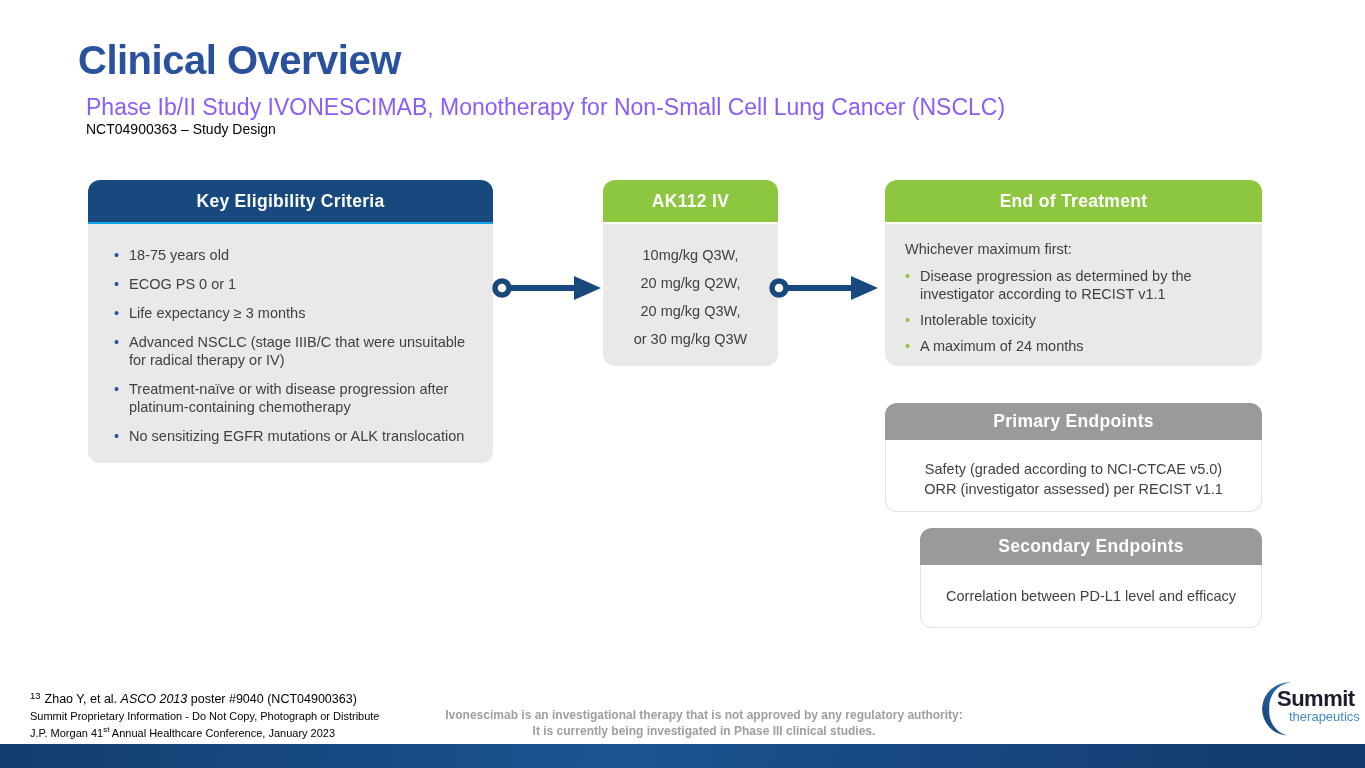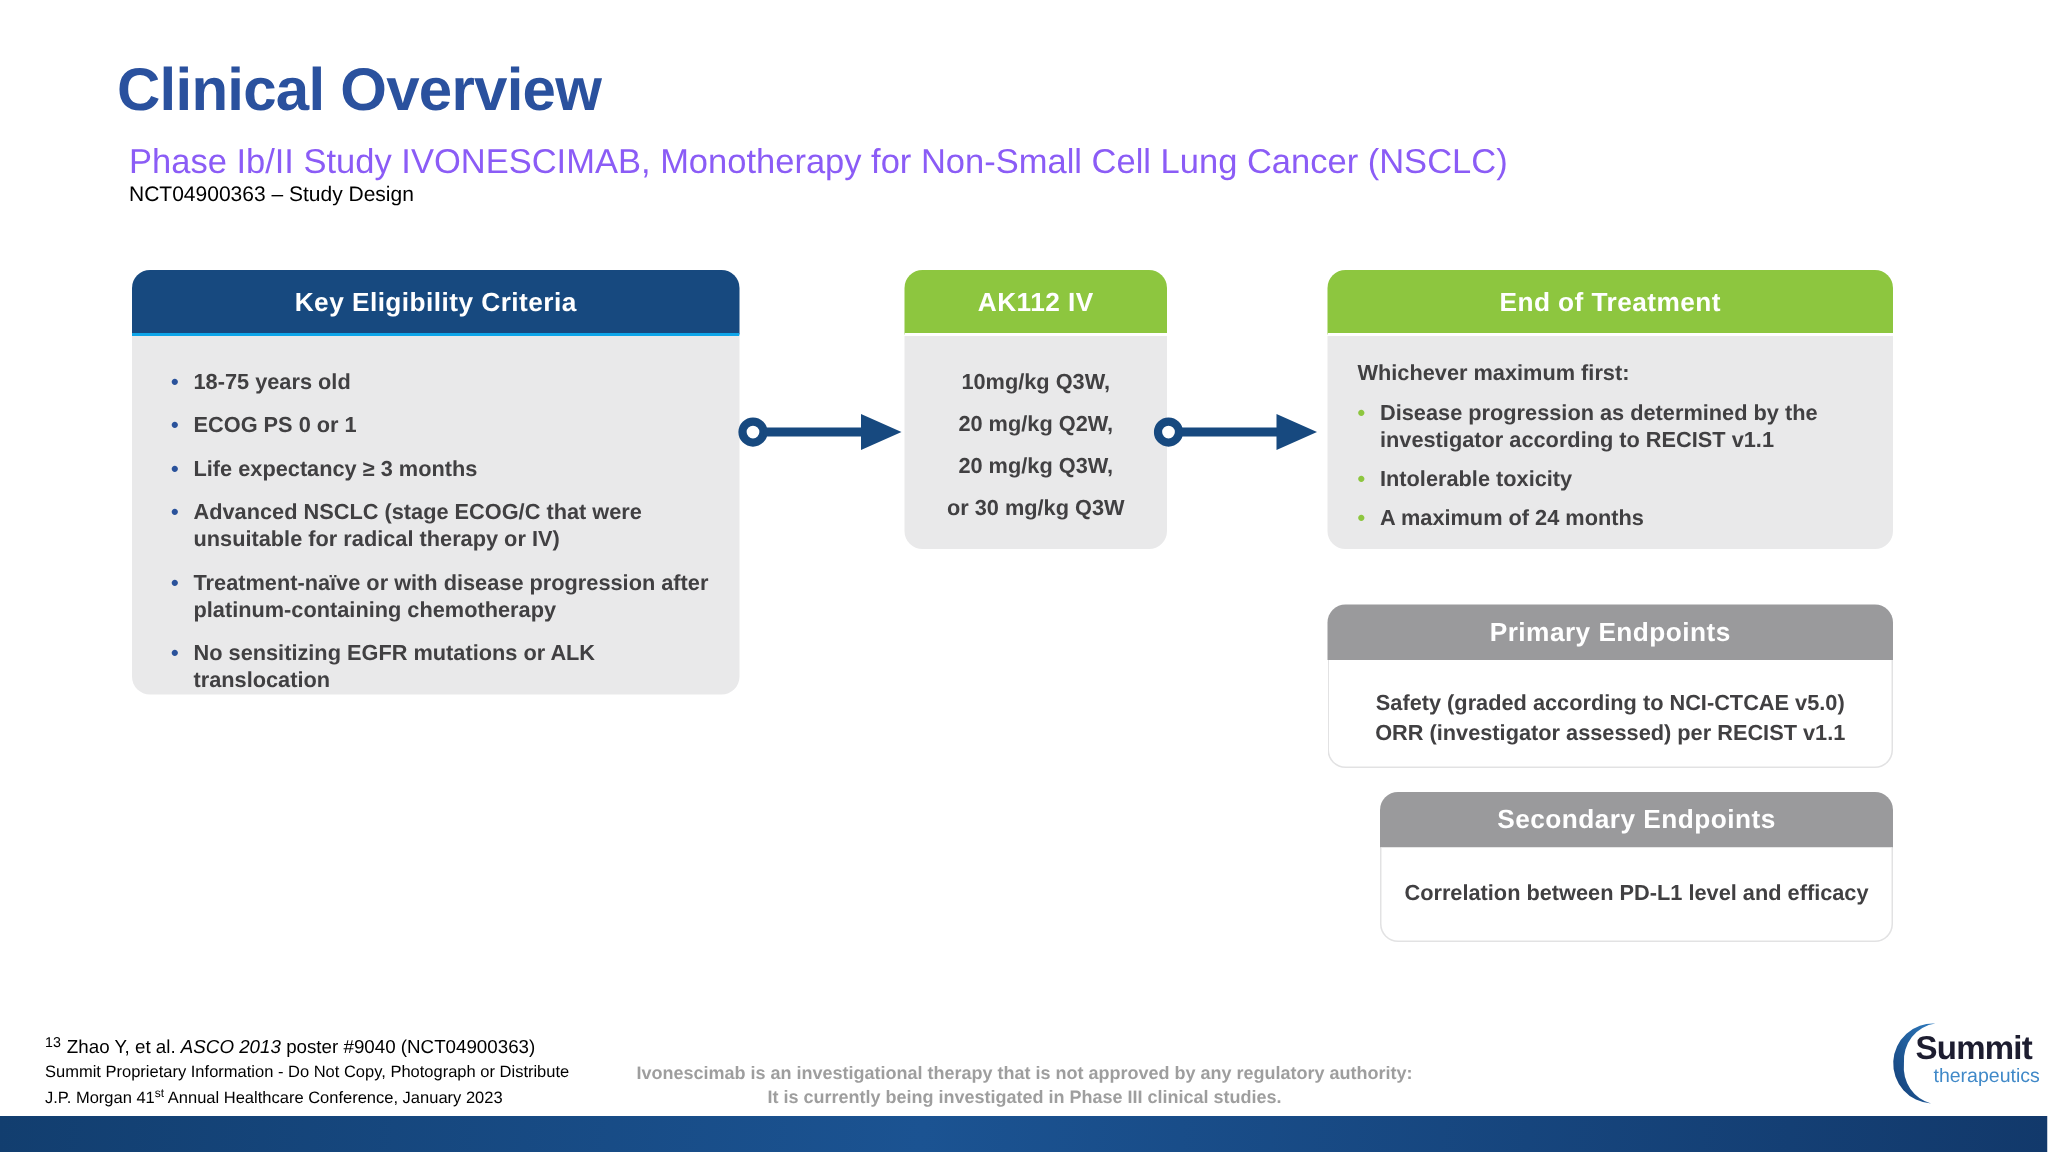--- a/index.html
+++ b/index.html
@@ -32,21 +32,21 @@
     color:#ffffff; font-weight:bold; font-size:17.5px; letter-spacing:0.3px;
     display:flex; align-items:center; justify-content:center;
     height:44px;
   }
   .header-blue  { background:#17497F; border-bottom:2px solid #0ea5e9; }
   .header-green { background:#8DC63F; border-bottom:2px solid #ffffff; }
   .header-gray  { background:#9A9A9C; height:37px; }
   .box-body {
     background:#E9E9EA;
     border-radius:0 0 12px 12px;
-    color:#414042; font-size:14.5px; line-height:18px;font-weight:bold;
+    color:#414042; font-size:14.5px; line-height:18px;
   }
   .box-body.white {
     background:#ffffff;
     border:1px solid #E2E2E3; border-top:none;
     text-align:center;
   }
 
   
   ul.bullets { list-style:none; }
   ul.bullets li { position:relative; padding-left:15px; margin-bottom:11px; }
@@ -81,21 +81,21 @@
 
   
   .footer-left { position:absolute; left:30px; top:690px; color:#000000; }
   .footer-left .ref-line { font-size:12.5px; margin-bottom:3px; }
   .footer-left .ref-num { font-size:9.5px; vertical-align:4px; margin-right:4px; }
   .footer-left .italic { font-style:italic; }
   .footer-left .small-line { font-size:11px; line-height:14px; }
   .footer-left sup { font-size:8px; }
 
   .footer-center {
-    position:absolute; left:383px; top:707px; width:600px;
+    position:absolute; left:404px; top:707px; width:600px;
     text-align:center; font-size:12px; font-weight:bold; color:#9E9E9E;
     line-height:16px;
   }
 
   
   .logo { position:absolute; left:1256px; top:680px; width:106px; height:60px; }
   .logo .swoosh { position:absolute; left:0; top:0; width:38px; height:58px; }
   .logo .logo-word {
     position:absolute; left:21px; top:6px;
     font-size:22px; font-weight:bold; color:#1D1D30; letter-spacing:-0.5px;
@@ -117,21 +117,21 @@
 <div class="slide-subtitle">Phase Ib/II Study IVONESCIMAB, Monotherapy for Non-Small Cell Lung Cancer (NSCLC)</div>
 <div class="study-line">NCT04900363 – Study Design</div>
 
 <div class="flow-box eligibility">
   <div class="box-header header-blue">Key Eligibility Criteria</div>
   <div class="box-body">
     <ul class="bullets blue">
       <li>18-75 years old</li>
       <li>ECOG PS 0 or 1</li>
       <li>Life expectancy ≥ 3 months</li>
-      <li>Advanced NSCLC (stage ECOG/C that were unsuitable for radical therapy or IV)</li>
+      <li>Advanced NSCLC (stage IIIB/C that were unsuitable for radical therapy or IV)</li>
       <li>Treatment-naïve or with disease progression after platinum-containing chemotherapy</li>
       <li>No sensitizing EGFR mutations or ALK translocation</li>
     </ul>
   </div>
 </div>
 
 <div class="flow-box dosing">
   <div class="box-header header-green">AK112 IV</div>
   <div class="box-body">
     <div>10mg/kg Q3W,</div>

